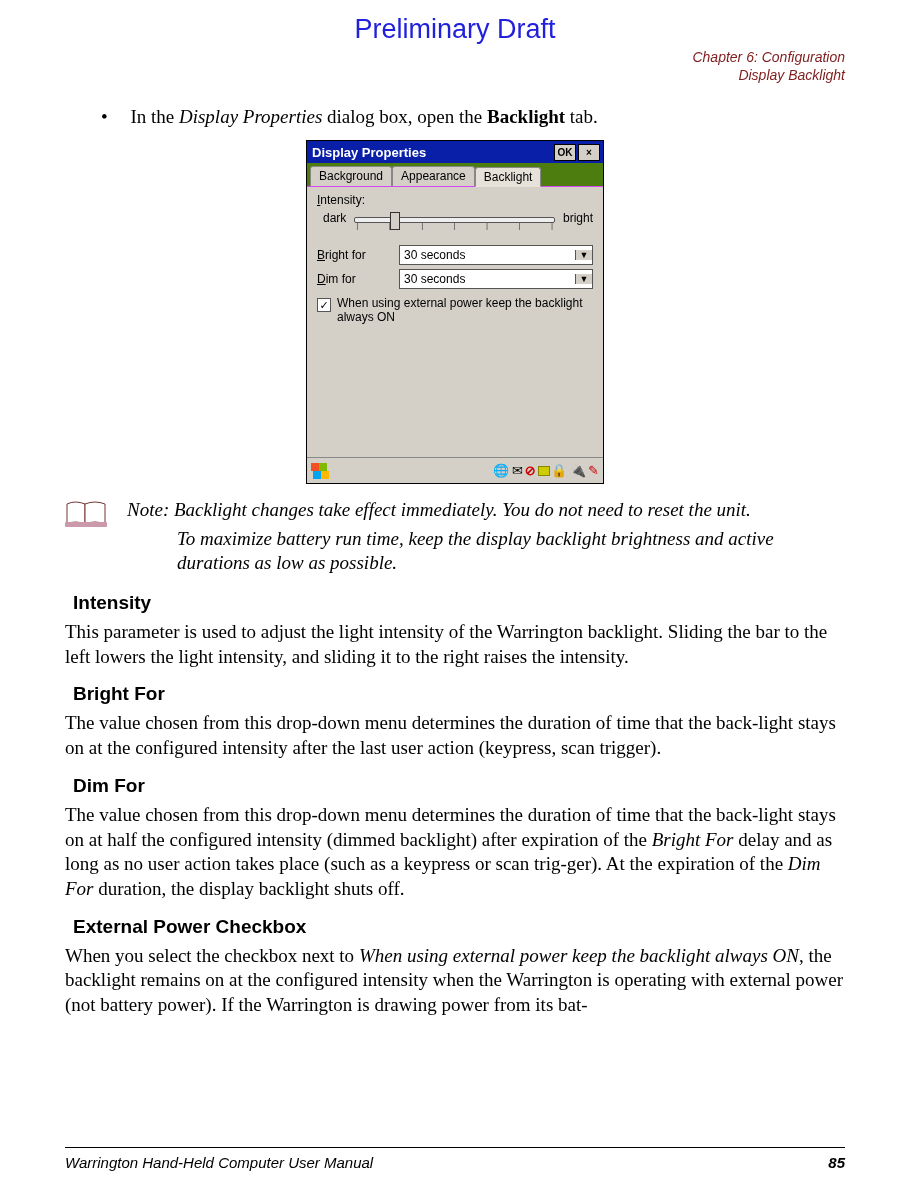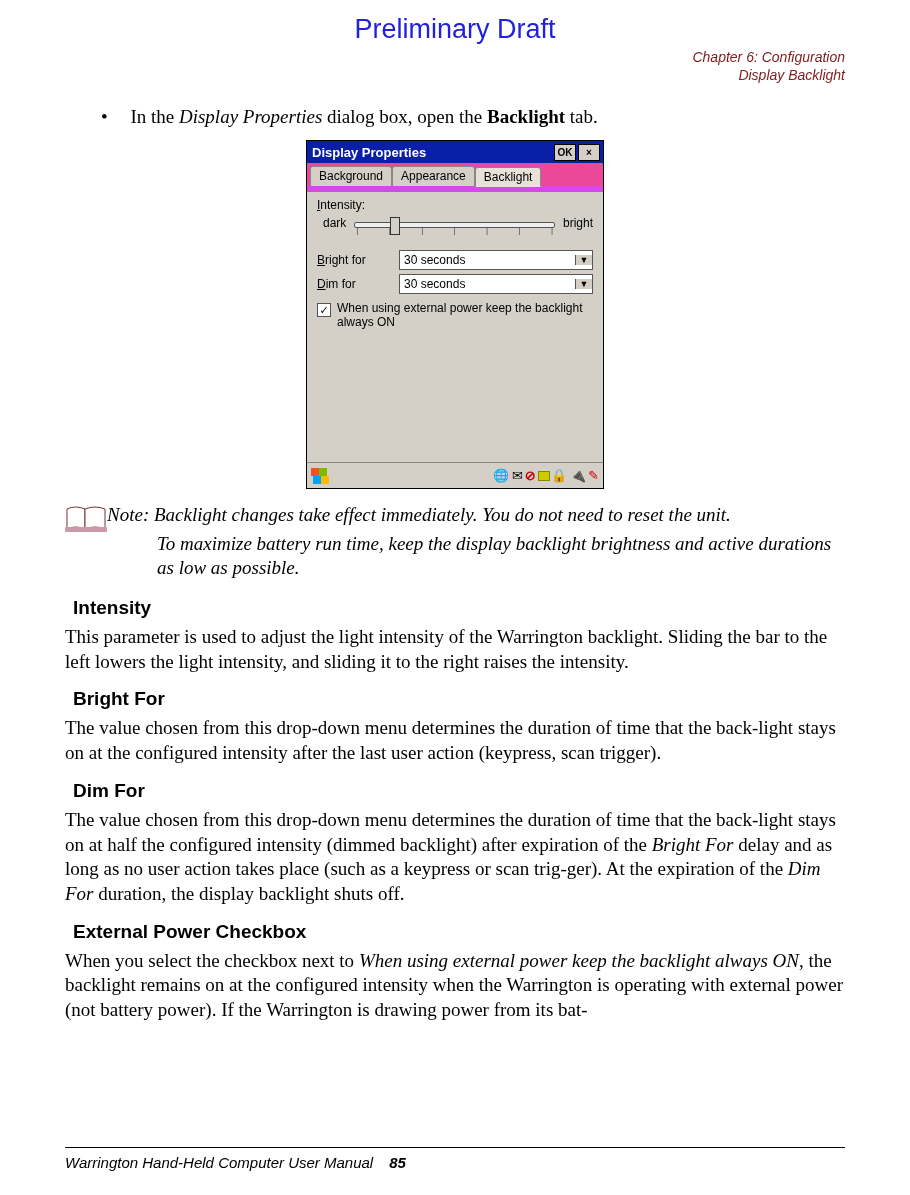--- a/index.html
+++ b/index.html
@@ -71,24 +71,24 @@
     border: 1px solid #000;
     margin-left: 2px;
     display: flex;
     align-items: center;
     justify-content: center;
     font-size: 10px;
     font-weight: bold;
     color: #000;
   }
   .tabrow {
-    background: #ec4899;
+    background: #4d7c0f;
     display: flex;
     padding: 3px 3px 0 3px;
-    border-bottom: 6px solid #d946ef;
+    border-bottom: 1px solid #d946ef;
   }
   .tab {
     padding: 2px 8px;
     border: 1px solid #888;
     border-bottom: none;
     margin-right: 0;
     background: #d4d0c8;
     font-size: 12px;
     border-radius: 3px 3px 0 0;
   }
@@ -191,21 +191,21 @@
   .taskbar-left { display: flex; gap: 2px; }
   .taskbar-right { margin-left: auto; display: flex; gap: 3px; font-size: 13px; }
   .flag { display: flex; }
   .flag span { width: 8px; height: 8px; }
   .tray{ display:flex; gap:2px; align-items:center;}
   
   .note-row {
     display: flex;
     align-items: flex-start;
     margin: 6px 0 16px 0;
-    gap: 0;
+    gap: 20px;
   }
   .book-icon {
     width: 42px; height: 28px;
     flex-shrink: 0;
     position: relative;
     margin-top: 2px;
   }
   .book-svg{}
   .note-text {
     font-style: italic;
@@ -229,21 +229,21 @@
   .body-p .ital { font-style: italic; }
   
   .footer {
     position: absolute;
     bottom: 24px;
     right: 65px;
     left: 65px;
     border-top: 1px solid #000;
     padding-top: 6px;
     display: flex;
-    justify-content: flex-start;
+    justify-content: space-between;
     align-items: baseline;
     font-family: 'Trebuchet MS', Arial, sans-serif;
     font-style: italic;
     font-size: 15px;
     gap: 16px;
   }
   .footer .pg { font-weight: bold; font-style: italic; }
 </style>
 </head>
 <body>

